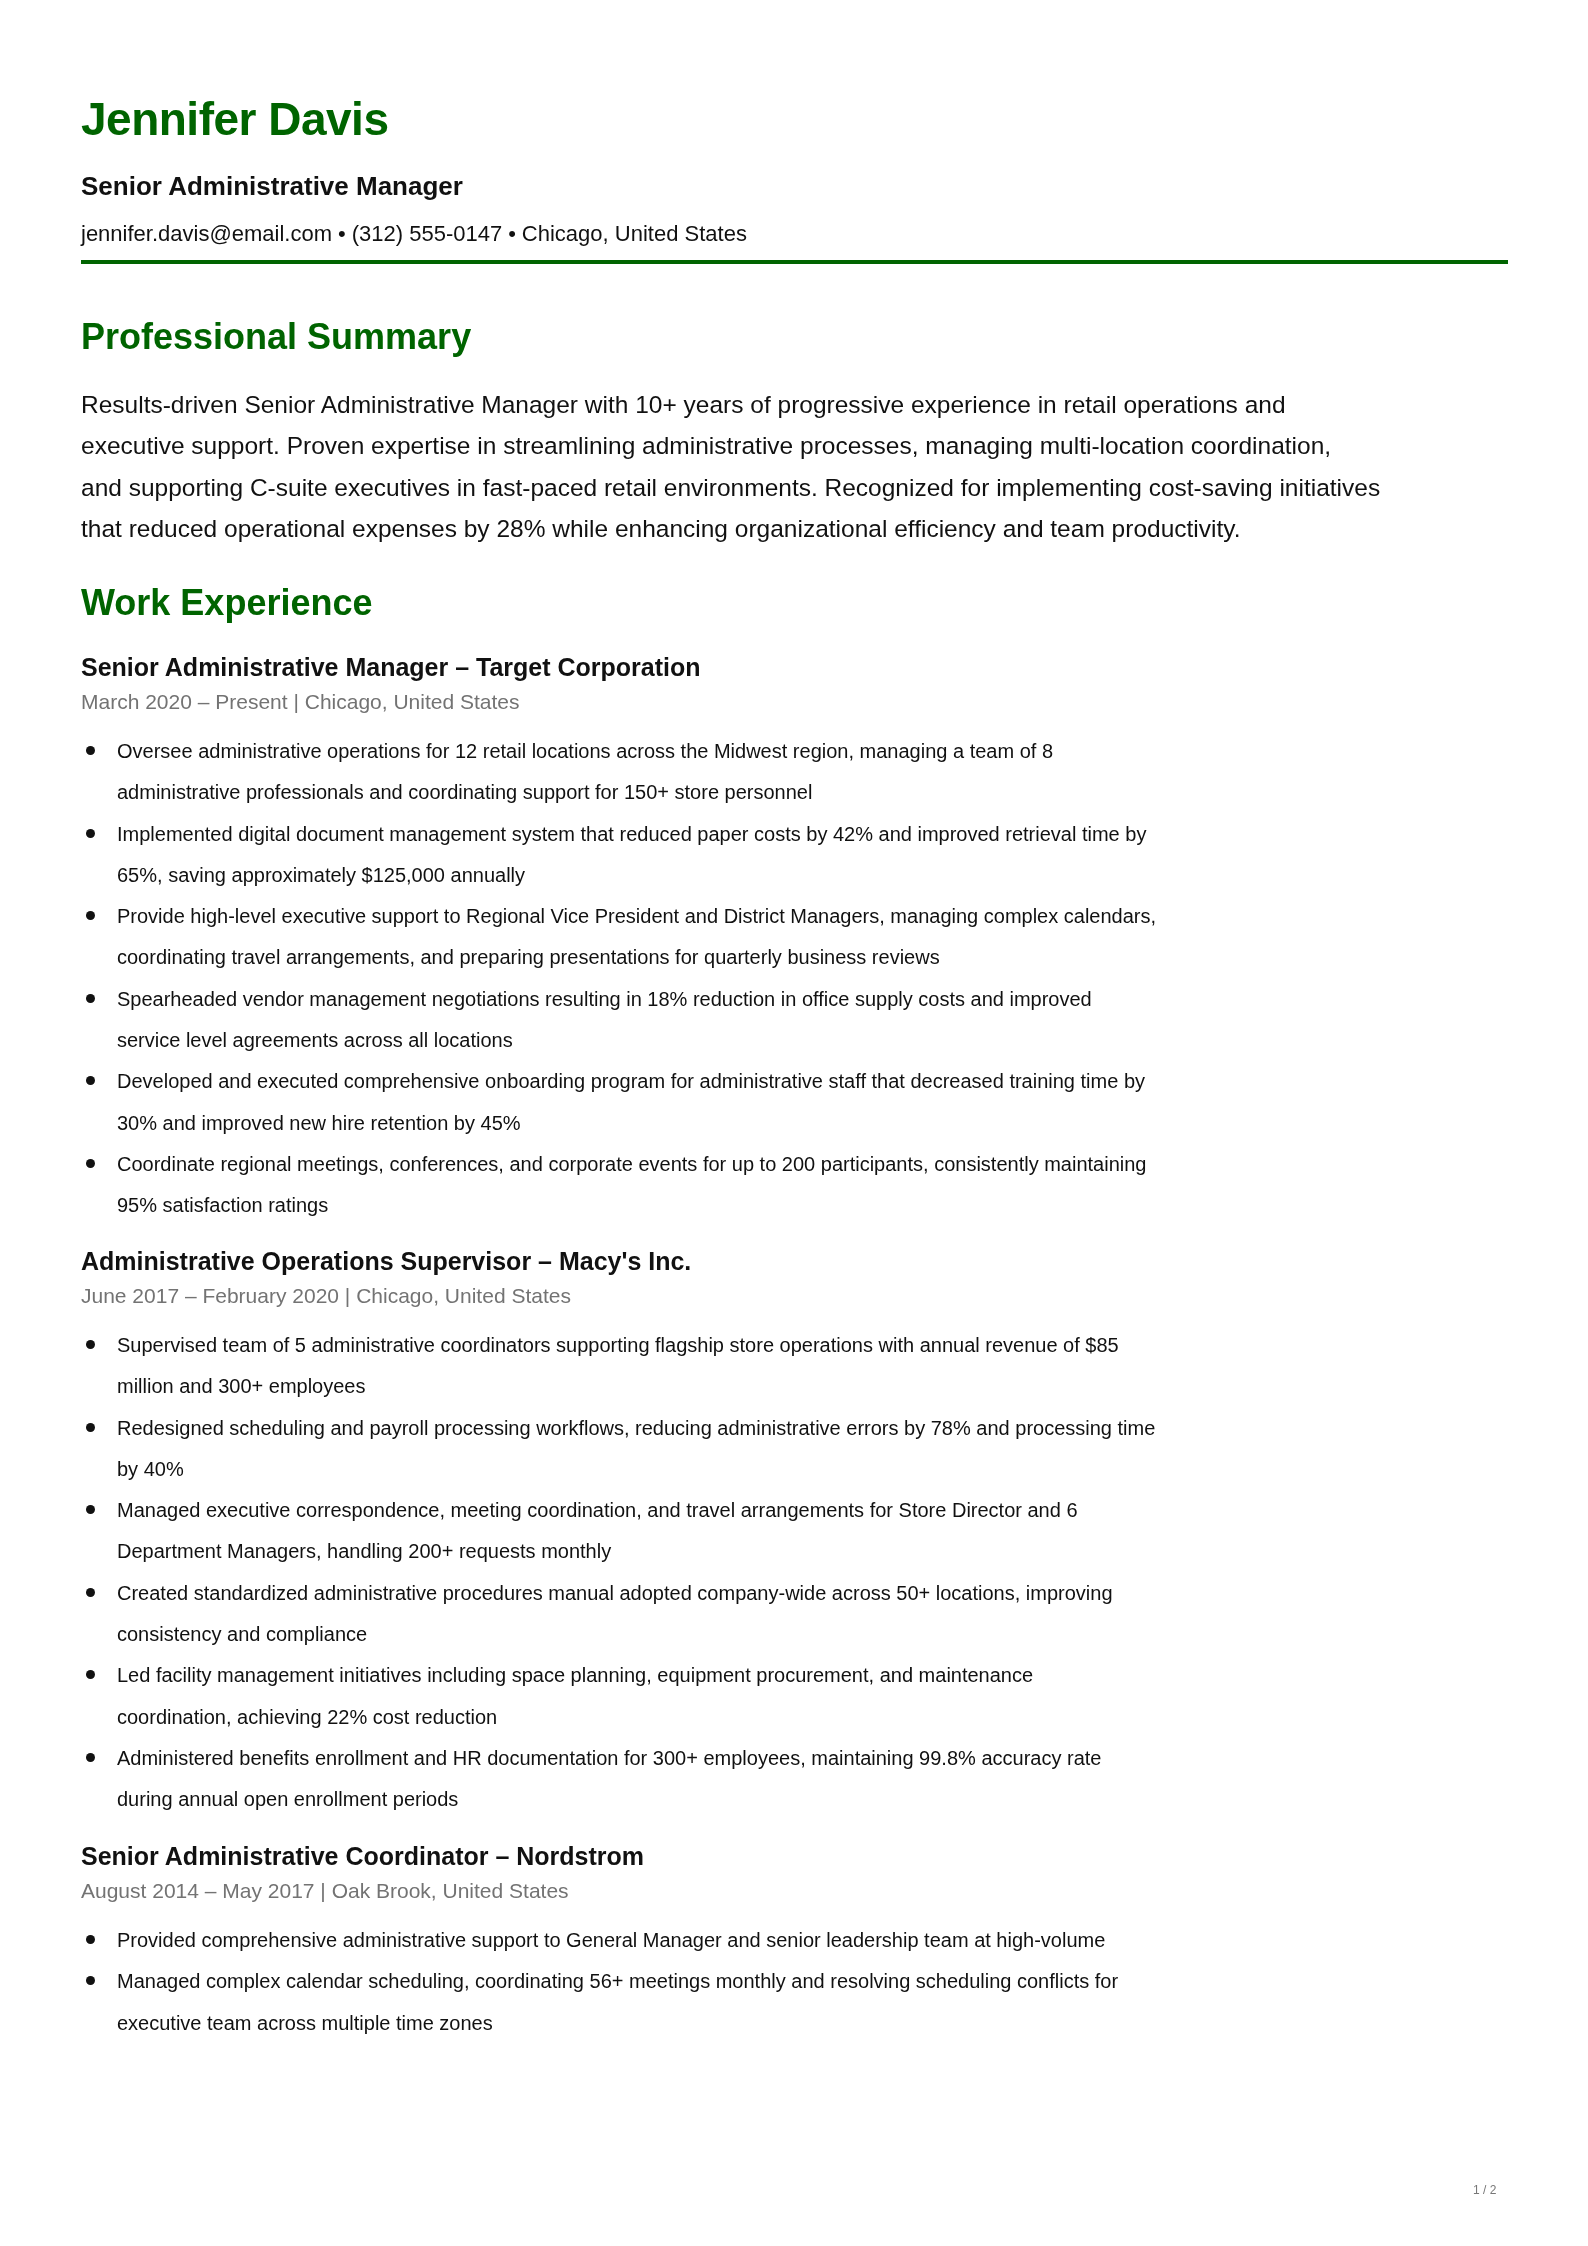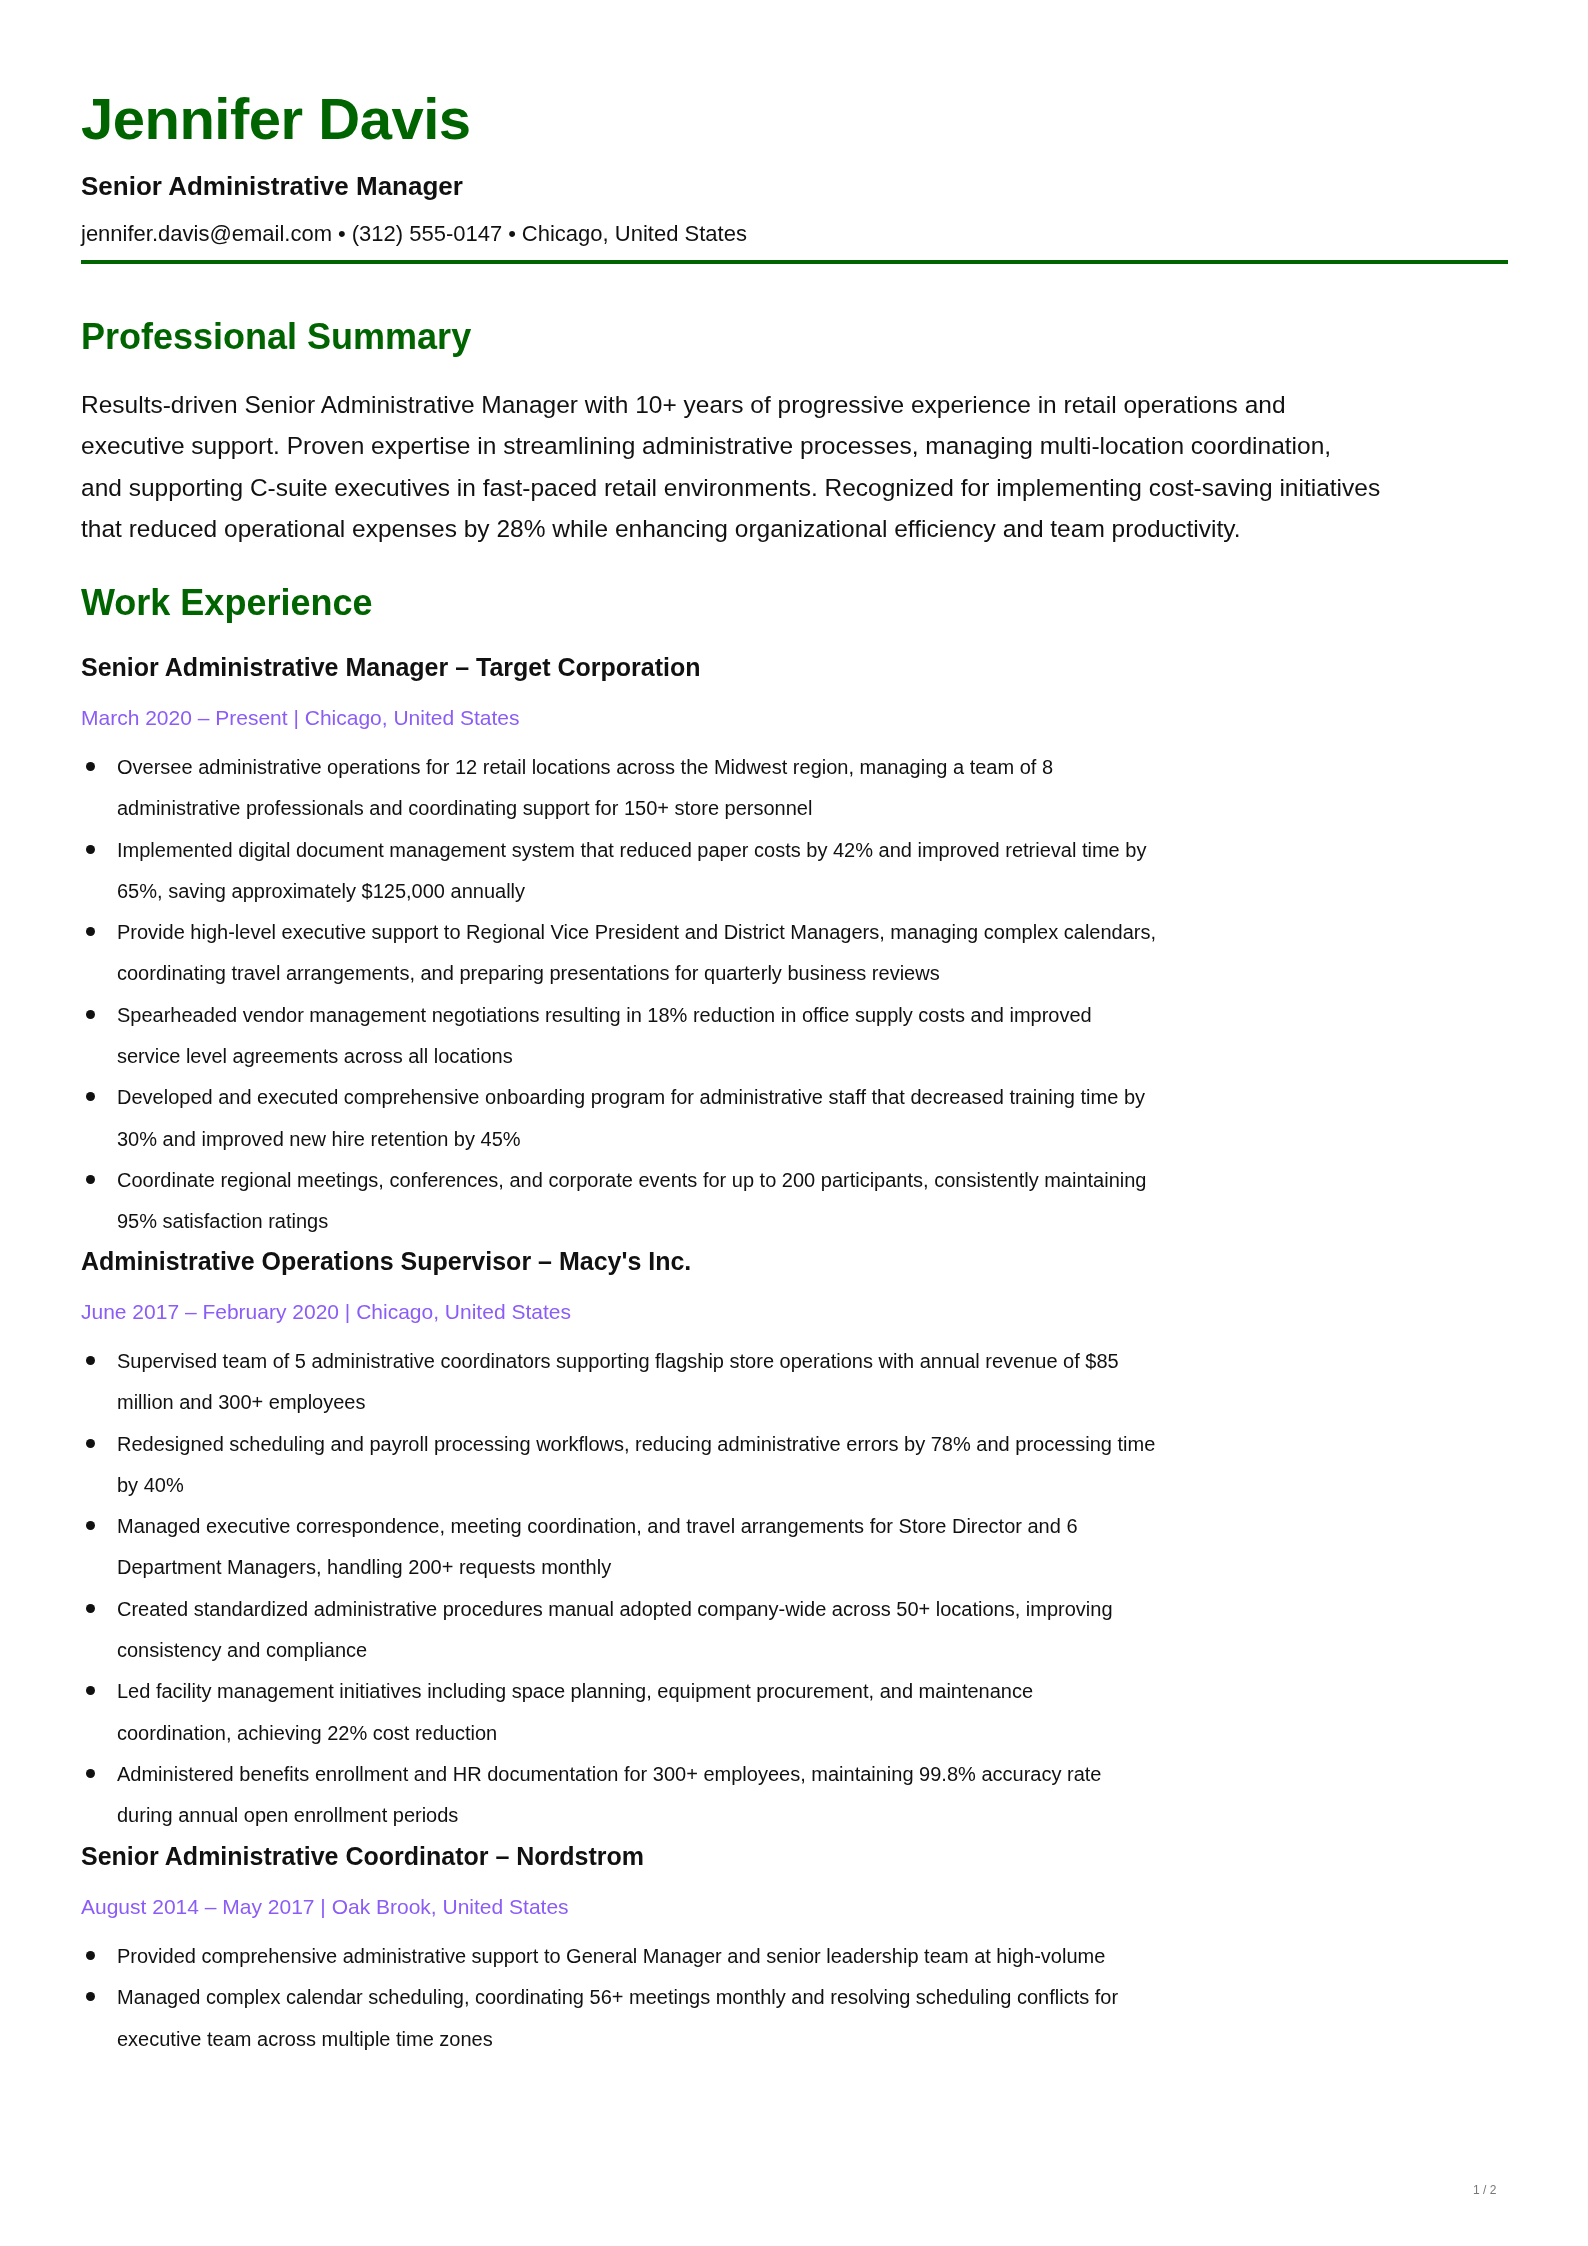--- a/index.html
+++ b/index.html
@@ -1,34 +1,34 @@
 <!DOCTYPE html>
 <html><head>
   <meta charset="utf-8">
   <style>
     html, body { margin: 0; padding: 0; background: #ffffff; }
     body { width: 1588px; height: 2246px; position: relative; overflow: hidden;
            font-family: "Liberation Sans", "DejaVu Sans", sans-serif; color: #111111; }
     .page { position: absolute; left: 81px; top: 0; width: 1427px; }
-    .name { position: absolute; top: 84px; left: 0; font-size: 58px; font-weight: bold;
+    .name { position: absolute; top: 84px; left: 0; font-size: 46px; font-weight: bold;
             color: #006400; letter-spacing: -0.5px; line-height: 70px; white-space: nowrap; }
     .headline { position: absolute; top: 170px; left: 0; font-size: 26px; font-weight: bold;
                 line-height: 32px; white-space: nowrap; }
     .contact { position: absolute; top: 219px; left: 0; font-size: 22px; line-height: 30px; white-space: nowrap; }
     .contact .sep { margin: 0 6px; }
     .rule { position: absolute; top: 260px; left: 0; width: 1427px; height: 4px; background: #006400; }
 
     .section-title { position: absolute; left: 0; font-size: 36px; font-weight: bold; color: #006400;
                      line-height: 34px; white-space: nowrap; }
     .summary { position: absolute; left: 0; top: 384px; width: 1427px; }
     .summary .line { font-size: 24.5px; line-height: 41.3px; height: 41.3px; white-space: nowrap; }
 
     .job { position: absolute; left: 0; width: 1427px; }
     .job-title { font-size: 25px; font-weight: bold; line-height: 32px; height: 32px; white-space: nowrap; }
-    .job-meta { font-size: 21px; line-height: 30px; height: 30px; margin-top: 20px; white-space: nowrap; color: #8b5cf6; }
+    .job-meta { font-size: 21px; line-height: 30px; height: 30px; margin-top: 4px; white-space: nowrap; color: #737373; }
     .bullets { list-style: none; margin: 14px 0 0 0; padding: 0; }
     .bullet { position: relative; padding-left: 36px; }
     .bullet .dot { position: absolute; left: 5px; top: 15px; width: 9px; height: 9px; border-radius: 50%; background: #111; }
     .bullet .line { font-size: 20px; line-height: 41.3px; height: 41.3px; white-space: nowrap; }
 
     .page-number { position: absolute; left: 1473px; top: 2183px; font-size: 12px; color: #777777;
                    white-space: nowrap; }
   </style>
 </head>
 <body>

